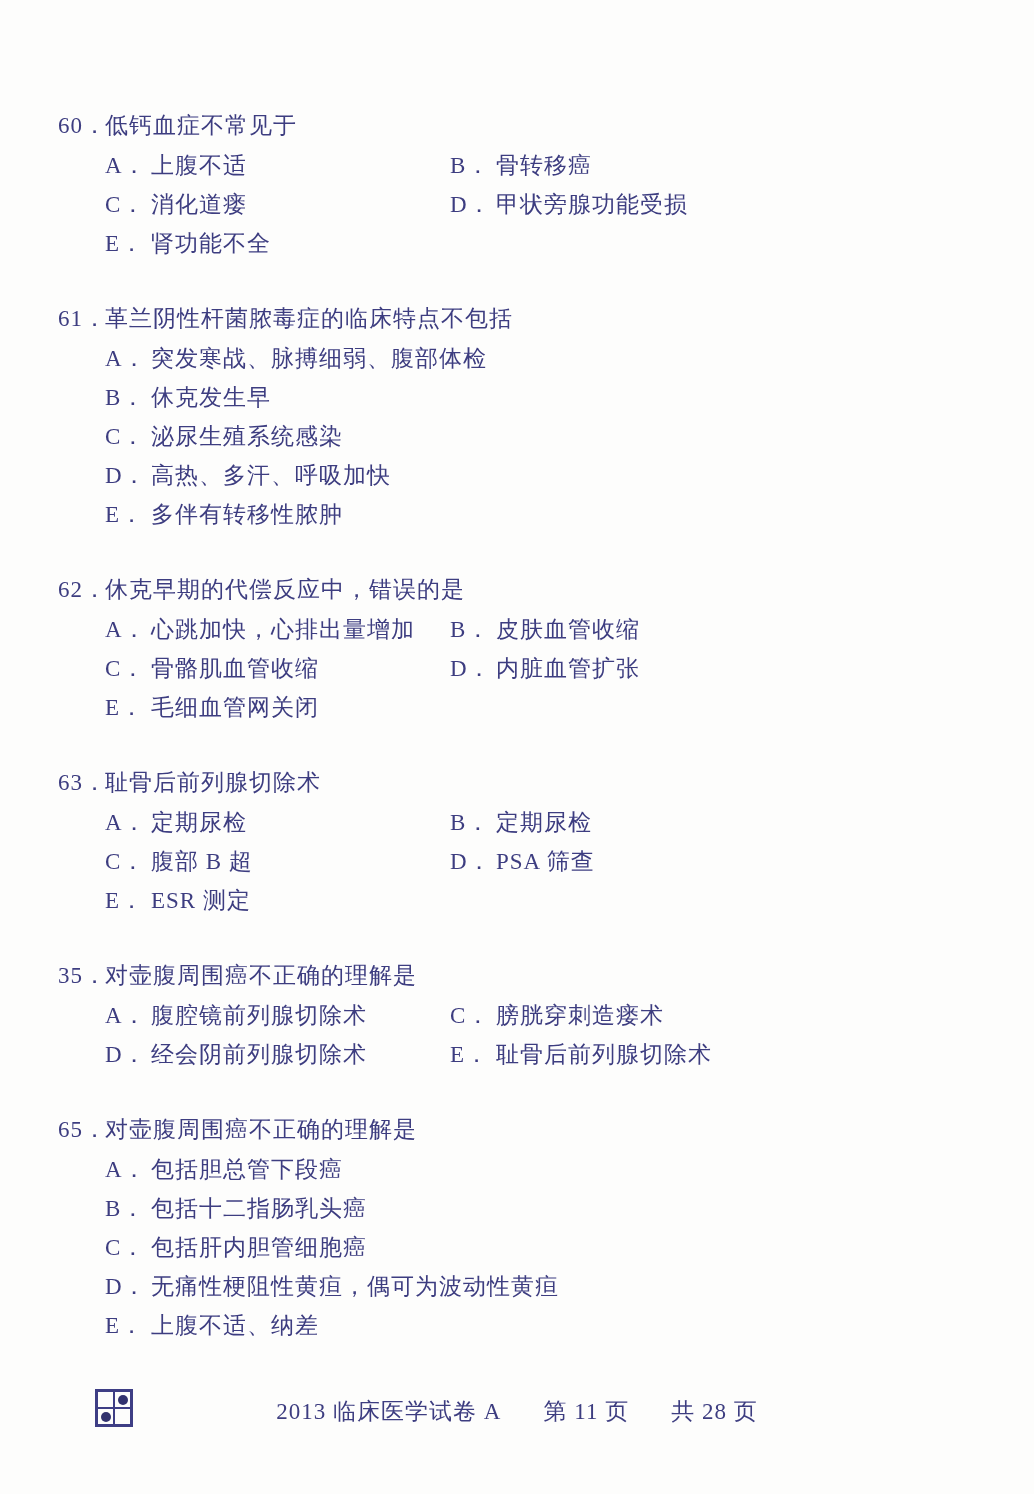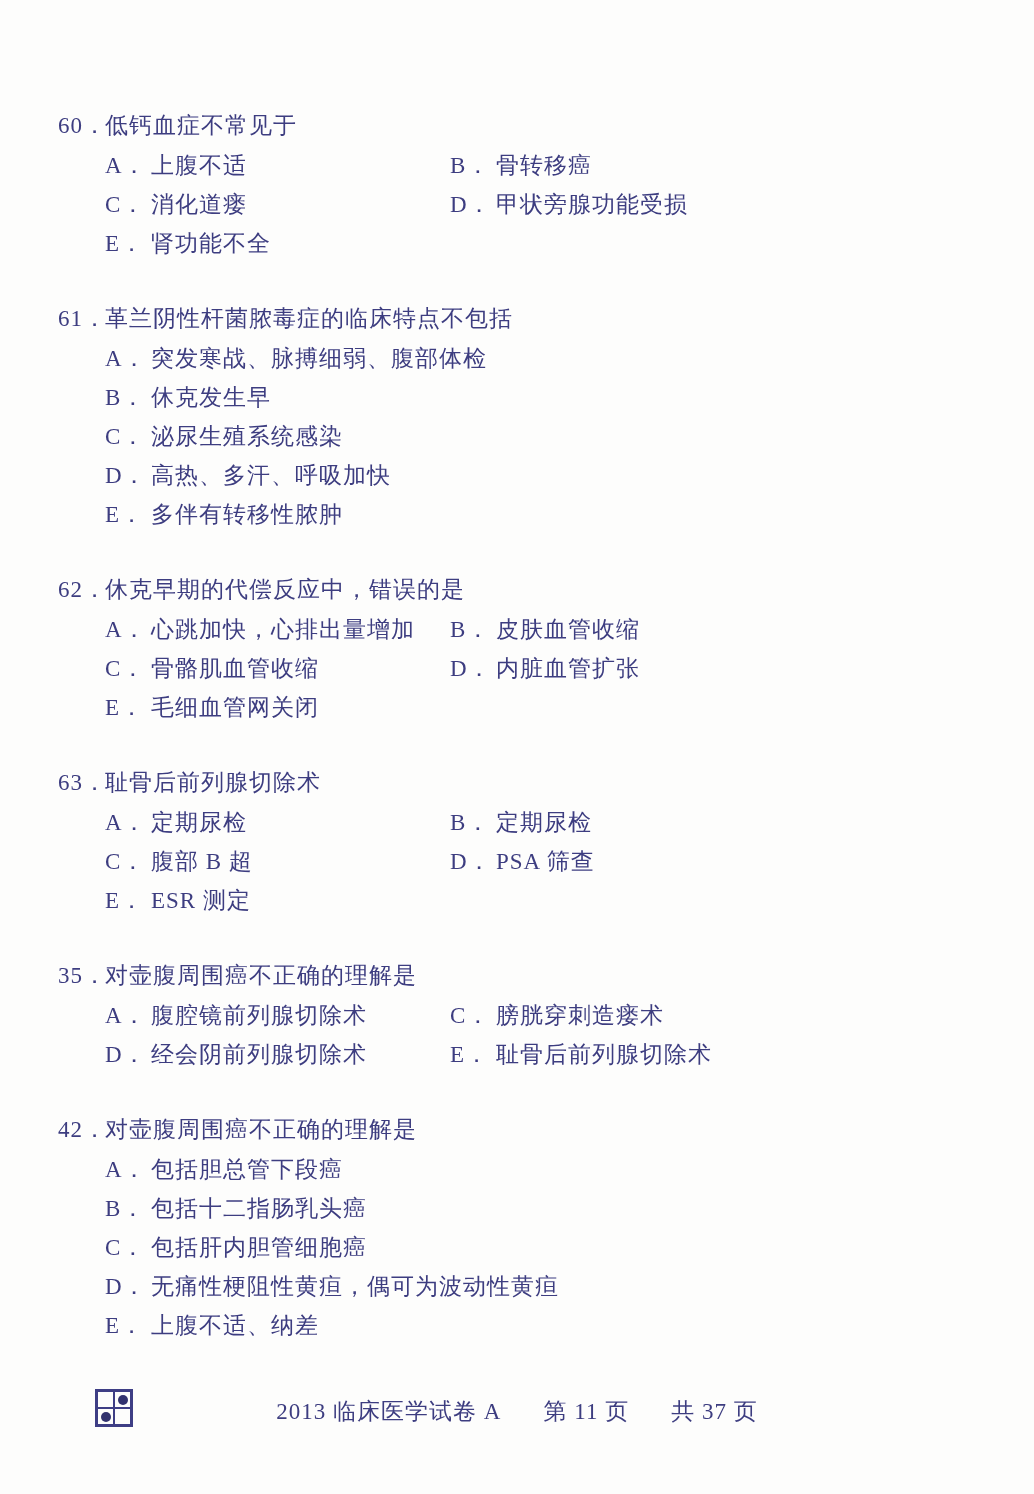--- a/index.html
+++ b/index.html
@@ -130,36 +130,36 @@
       <div class="opts two-col">
         <div class="opt"><span class="label">A．</span><span>腹腔镜前列腺切除术</span></div>
         <div class="opt"><span class="label">C．</span><span>膀胱穿刺造瘘术</span></div>
         <div class="opt"><span class="label">D．</span><span>经会阴前列腺切除术</span></div>
         <div class="opt"><span class="label">E．</span><span>耻骨后前列腺切除术</span></div>
       </div>
     </div>
 
     <div class="question">
       <div class="stem-row">
-        <span class="qnum">42．</span><span>对壶腹周围癌不正确的理解是</span>
+        <span class="qnum">65．</span><span>对壶腹周围癌不正确的理解是</span>
       </div>
       <div class="opts">
         <div class="opt"><span class="label">A．</span><span>包括胆总管下段癌</span></div>
         <div class="opt"><span class="label">B．</span><span>包括十二指肠乳头癌</span></div>
         <div class="opt"><span class="label">C．</span><span>包括肝内胆管细胞癌</span></div>
         <div class="opt"><span class="label">D．</span><span>无痛性梗阻性黄疸，偶可为波动性黄疸</span></div>
         <div class="opt"><span class="label">E．</span><span>上腹不适、纳差</span></div>
       </div>
     </div>
 
   </div>
 
   <div class="regmark">
     <div class="cell"></div>
     <div class="cell dot"></div>
     <div class="cell dot"></div>
     <div class="cell"></div>
   </div>
 
   <div class="footer">
-    <span>2013 临床医学试卷 A</span><span>第 11 页</span><span>共 37 页</span>
+    <span>2013 临床医学试卷 A</span><span>第 11 页</span><span>共 28 页</span>
   </div>
 </div>
 
 </body></html>

